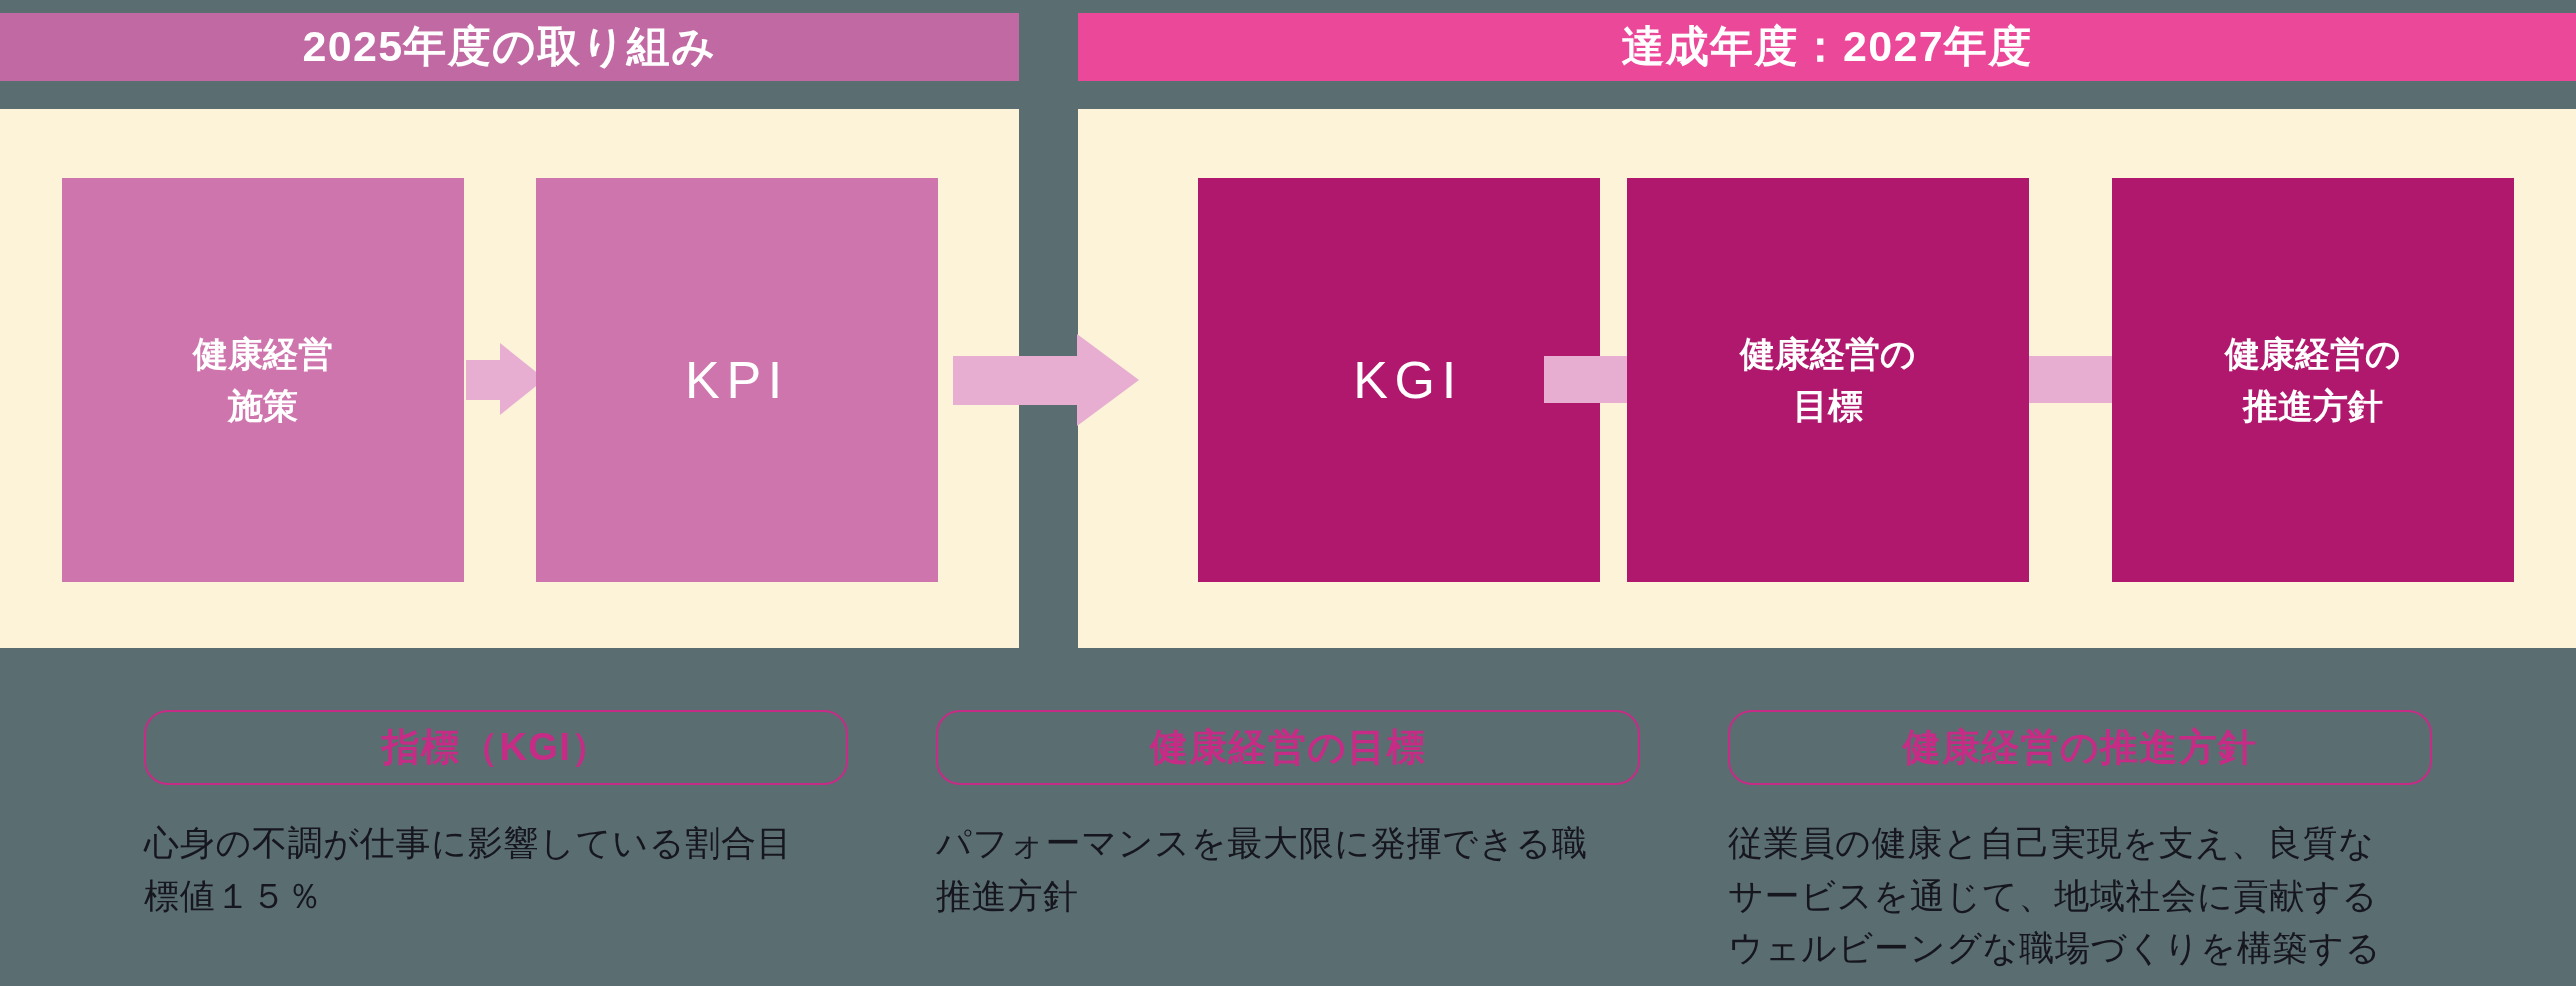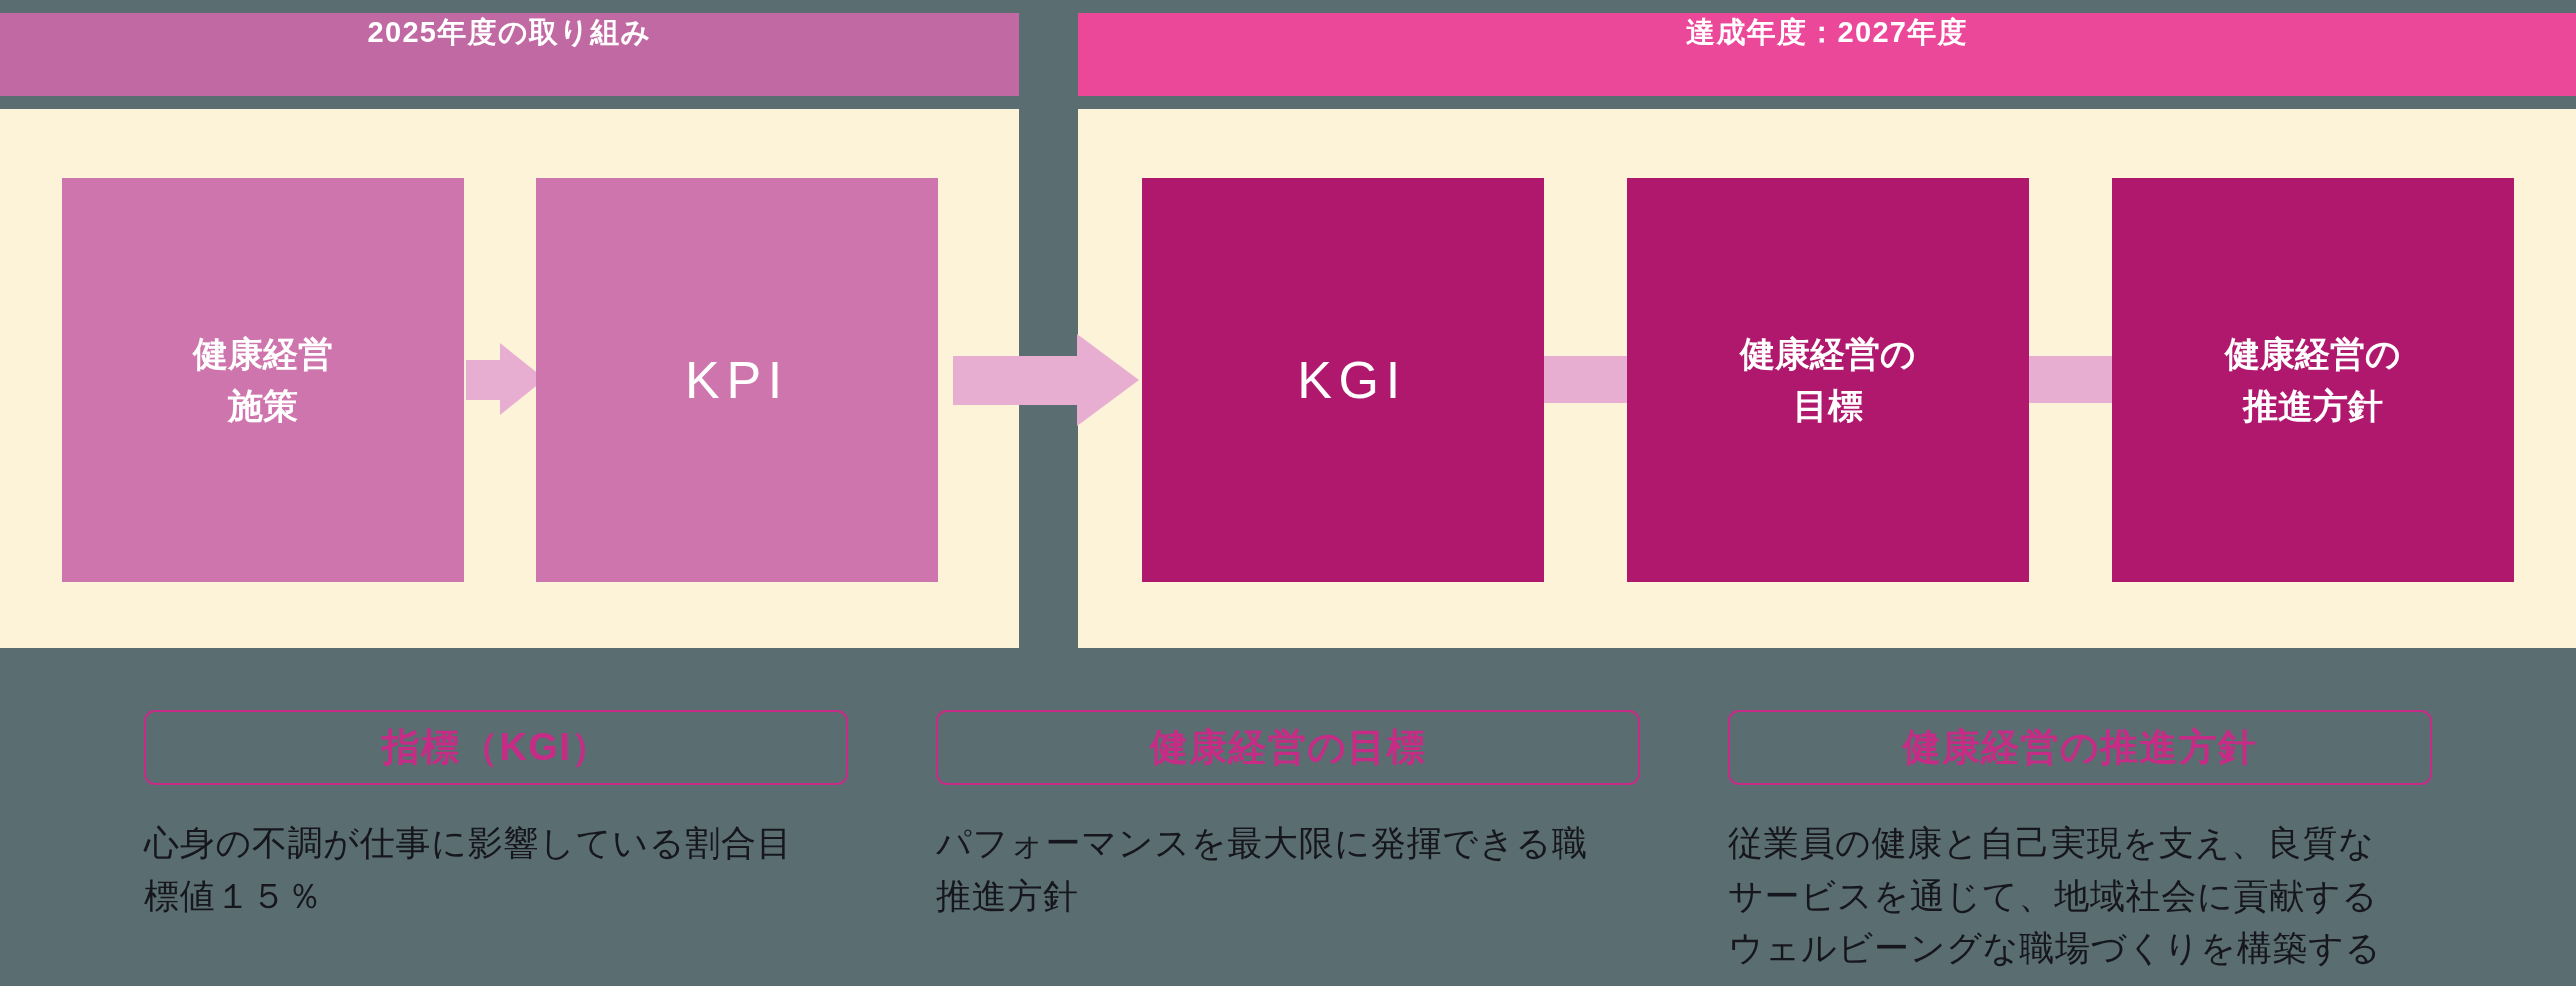--- a/index.html
+++ b/index.html
@@ -6,23 +6,23 @@
   html, body { width:2576px; height:986px; }
   body {
     background:#5a6d71;
     font-family:"Liberation Sans","DejaVu Sans",sans-serif;
     overflow:hidden;
   }
   .stage { position:relative; width:2576px; height:986px; background:#5a6d71; }
 
   
   .header {
-    position:absolute; top:13.4px; height:83px;
-    display:flex; justify-content:center;
-    color:#ffffff; font-size:29px; font-weight:bold; letter-spacing:1.3px;
+    position:absolute; top:13.4px; height:68px;
+    display:flex; align-items:center; justify-content:center;
+    color:#ffffff; font-size:43px; font-weight:bold; letter-spacing:1.3px;
   }
   .header-left  { left:0;      width:1019px; background:#c169a3; }
   .header-right { left:1078px; width:1498px; background:#ec4899; }
 
   
   .panel { position:absolute; top:109px; height:539px; background:#fcf3d9; }
   .panel-left  { left:0;      width:1019px; }
   .panel-right { left:1078px; width:1498px; }
 
   
@@ -31,21 +31,21 @@
     display:flex; align-items:center; justify-content:center;
     color:#ffffff; font-size:35px; font-weight:bold;
     text-align:center; line-height:1.5;
   }
   .flow-box span { white-space:pre-line; }
   .flow-box.pink    { background:#cf75ad; }
   .flow-box.magenta { background:#b0186e; }
   .flow-box.latin   { font-size:52px; font-weight:normal; letter-spacing:6.7px; }
   .box-1 { left:62px;   }
   .box-2 { left:536px;  }
-  .box-3 { left:1142px;padding-left:18px; }
+  .box-3 { left:1198px;padding-left:18px; }
   .box-4 { left:1627px; }
   .box-5 { left:2112px; }
 
   
   .arrow { position:absolute; }
   .arrow .tail { position:absolute; background:#e7aed2; }
   .arrow .head { position:absolute; width:0; height:0; }
 
   .arrow-small { left:466px; top:343px; width:78px; height:72px; }
   .arrow-small .tail { left:0; top:17px; width:34px; height:40px; }
@@ -65,21 +65,21 @@
 
   .connector {
     position:absolute; top:356px; width:83px; height:47px; background:#e7aed2;
   }
   .connector-1 { left:1544px; }
   .connector-2 { left:2029px; }
 
   
   .detail-title {
     position:absolute; top:710px; width:704px; height:75px;
-    border:2.7px solid #c62c86; border-radius:11px;
+    border:2.7px solid #c62c86; border-radius:24px;
     display:flex; align-items:center; justify-content:center;
     color:#c62c86; font-size:38px; font-weight:bold; letter-spacing:1.3px;
     background:transparent;
   }
   .detail-body {
     position:absolute; top:817px; width:758px;
     color:#16161e; font-size:35px; line-height:1.5;
     white-space:pre-line; letter-spacing:0.7px;
   }
   .detail-col-1 { left:144px;  }

